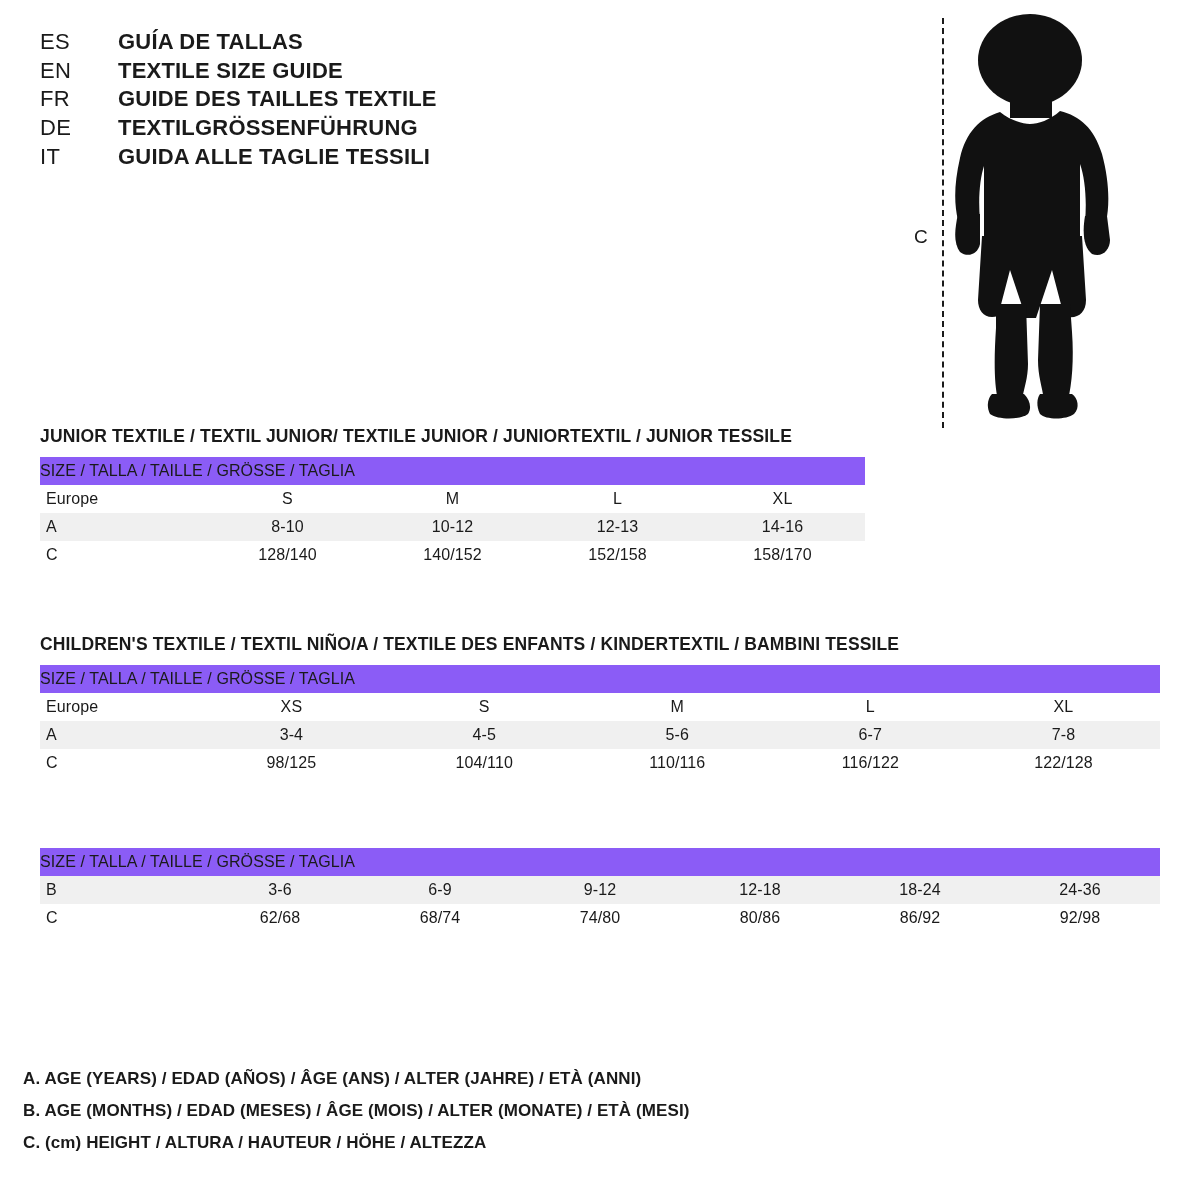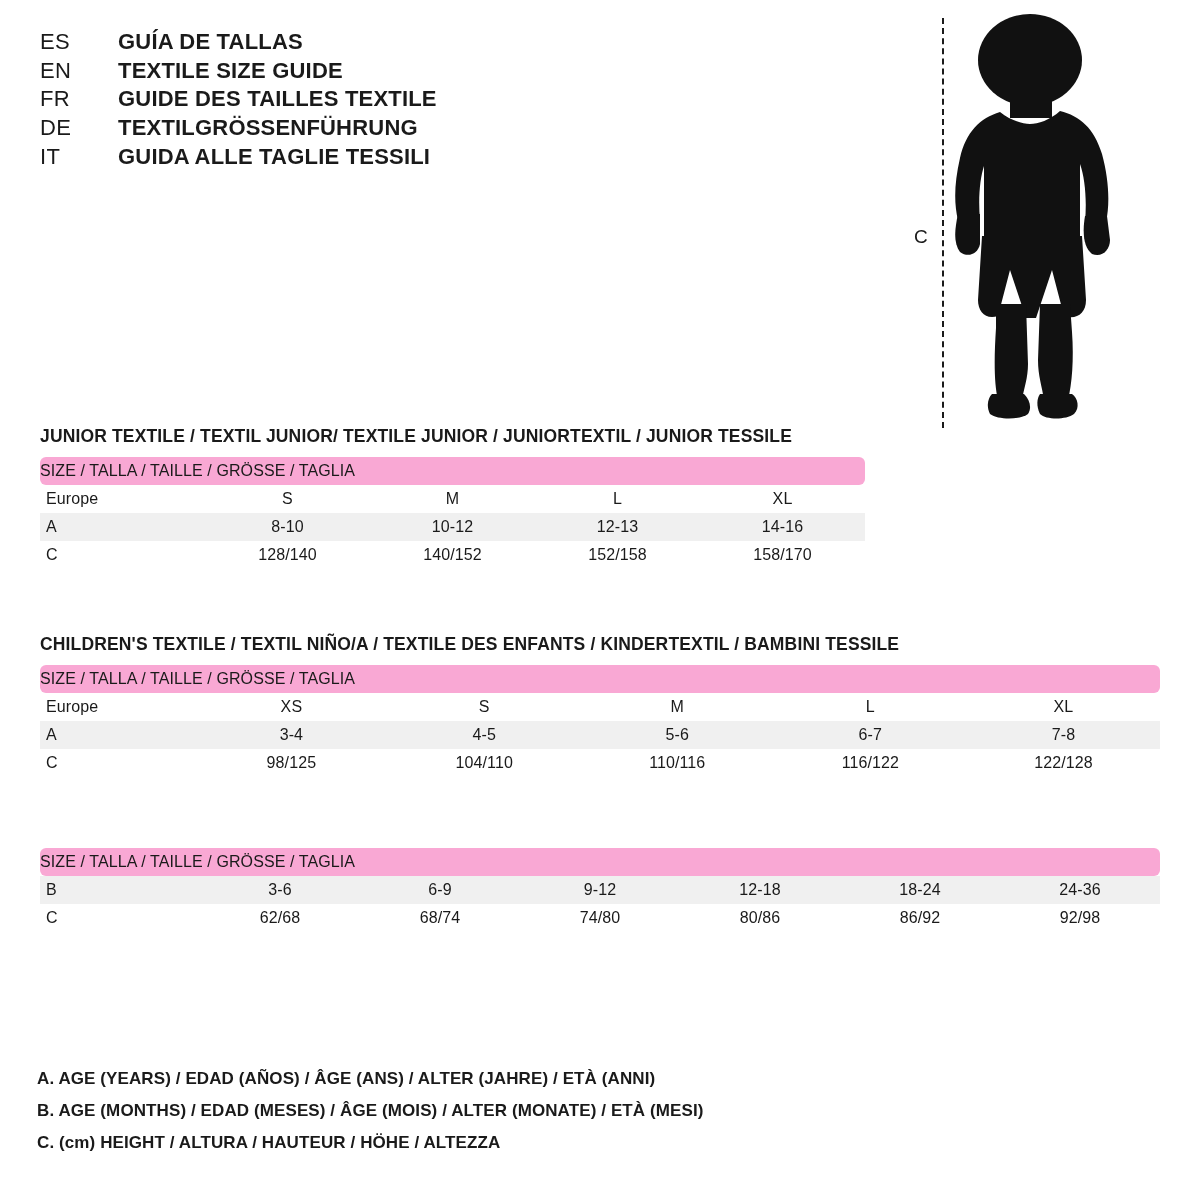--- a/index.html
+++ b/index.html
@@ -102,42 +102,41 @@
     table-layout: fixed;
     font-size: 16px;
   }
   table.size-table td {
     padding: 5px 0 5px 0;
     color: #1a1a1a;
     font-weight: 400;
     letter-spacing: 0.1px;
   }
   .hdr-row td {
-    background: #f9a8d4;
+    background: #8b5cf6;
     font-weight: 700;
     font-size: 16px;
     padding-left: 6px;
     letter-spacing: 0.1px;
-    border-radius: 6px;
   }
   .row-light td { background: #f0f0f0; }
   .row-white td { background: #ffffff; }
   .row-eu td { background: #ffffff; }
   .cell-key {
     padding-left: 6px !important;
     text-align: left;
   }
   .cell-val {
     text-align: center;
   }
 
   
   .legend {
     position: absolute;
-    left: 37px;
+    left: 23px;
     width: 1120px;
   }
   .legend-line {
     font-size: 17px;
     font-weight: 700;
     letter-spacing: 0.1px;
     color: #1a1a1a;
     margin-bottom: 10px;
     line-height: 1.3;
   }

